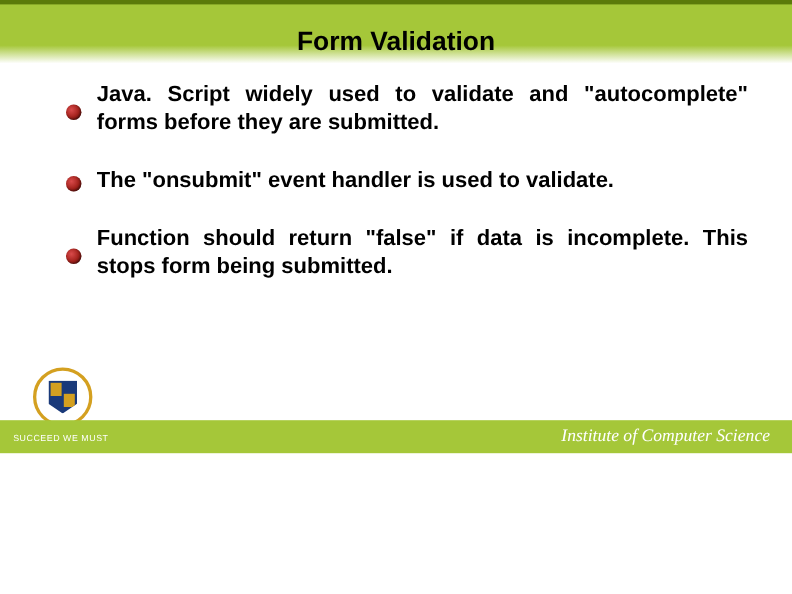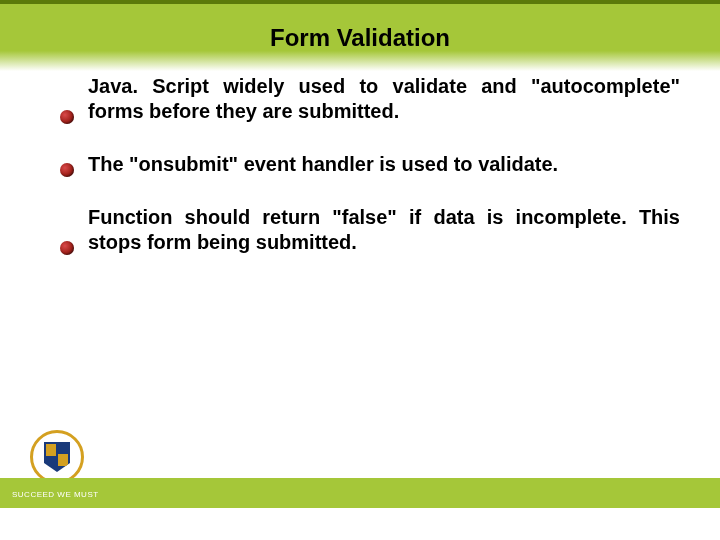--- a/index.html
+++ b/index.html
@@ -1,35 +1,35 @@
 <!DOCTYPE html>
 <html><head>
 <meta charset="utf-8">
 <style>
   * { margin: 0; padding: 0; box-sizing: border-box; }
   html, body { width: 720px; height: 540px; overflow: hidden; font-family: Arial, Helvetica, sans-serif; }
   .slide {
-    width: 720px; height: 508px;
+    width: 720px; height: 412px;
     background: linear-gradient(180deg, #a5c739 0%, #a5c739 10%, #ffffff 14%, #ffffff 100%);
     position: relative;
   }
   .top-thin {
     position: absolute; top: 0; left: 0; right: 0; height: 4px;
     background: #5b7a0a;
   }
   .title {
     position: absolute; top: 24px; left: 0; right: 0;
     text-align: center;
     font-size: 24px; font-weight: bold; color: #000;
   }
   .content {
     position: absolute; top: 74px; left: 60px; right: 40px;
   }
   .bullet-row {
-    display: flex; align-items: flex-end; margin-bottom: 28px;
+    display: flex; align-items: center; margin-bottom: 28px;
   }
   .bullet-icon {
     width: 14px; height: 14px; border-radius: 50%;
     background: radial-gradient(circle at 35% 35%, #d94a4a 0%, #a0201a 55%, #4a0e0b 100%);
     flex-shrink: 0; margin-top: 5px; margin-right: 14px;
     box-shadow: inset -1px -1px 2px rgba(0,0,0,0.4);
   }
   .bullet-text {
     font-size: 20px; font-weight: bold; color: #000;
     text-align: justify; line-height: 1.25;
@@ -111,13 +111,14 @@
 
 
   <div class="logo">
     <div class="logo-ring">
       <div class="logo-shield"></div>
     </div>
   </div>
 
   <div class="footer-bar"></div>
   <div class="motto">SUCCEED WE MUST</div>
+  <div class="footer-text">Institute of Computer Science</div>
 </div>
 
 </body></html>

